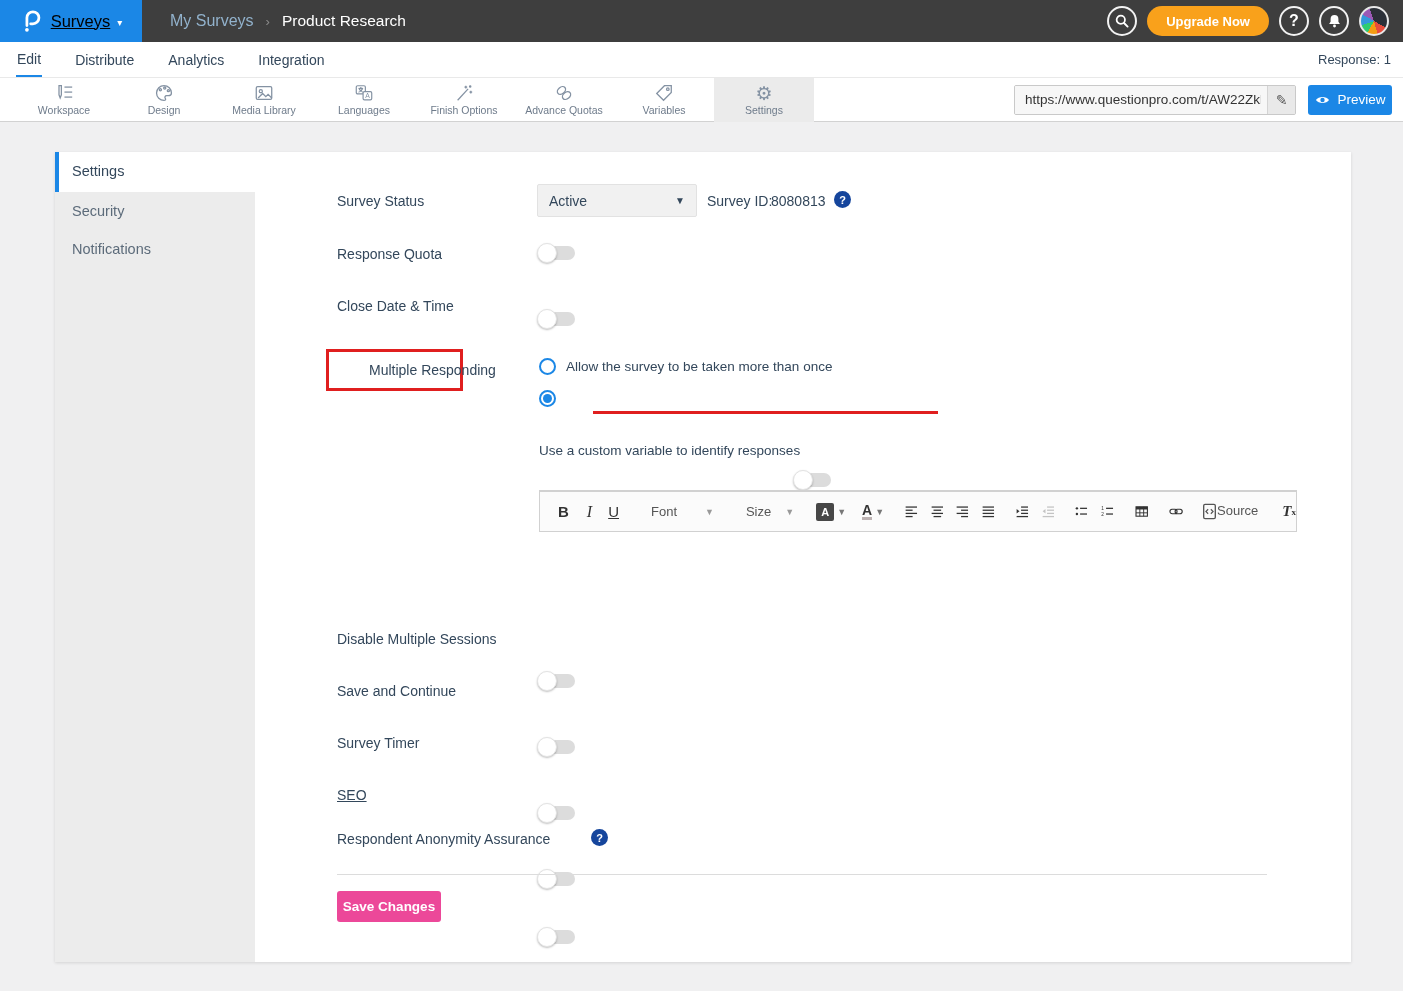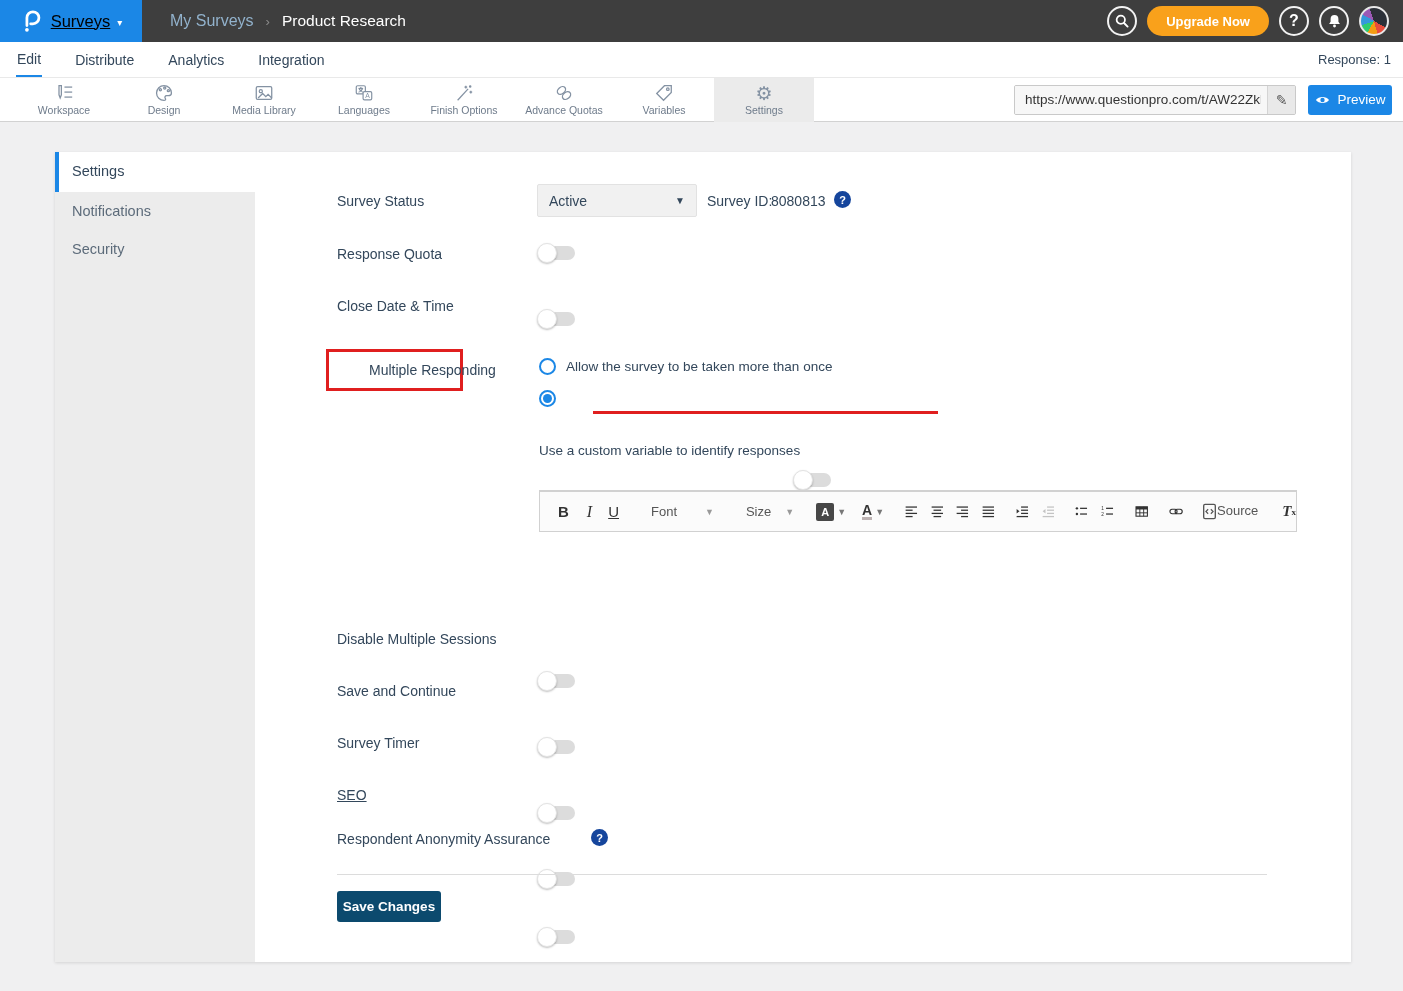--- a/index.html
+++ b/index.html
@@ -87,21 +87,21 @@
   .abox { width:18px; height:18px; background:#474747; border-radius:2px; color:#fff; font-size:11px; font-weight:bold; display:flex; align-items:center; justify-content:center; margin-left:22px; }
   .acolor { font-size:14px; font-weight:bold; color:#333; border-bottom:3px solid #bcb2b2; line-height:14px; margin-left:16px; }
   .mini-caret { font-size:9px; color:#777; margin-left:3px; }
   .et-svg { margin-left:13px; }
   .et-svg.grp { margin-left:21px; }
   .et-src { font-size:13px; color:#555; margin-left:19px; display:inline-flex; align-items:flex-start; }
   .et-tx { margin-left:24px; font-family:"Liberation Serif", serif; font-style:italic; font-weight:bold; font-size:15px; }
   .et-tx sub { font-size:9px; font-style:normal; }
 
   .divider { height:1px; background:#dcdcdc; }
-  .save-btn { background:#0c4a6e; color:#fff; border:none; border-radius:3px; font-size:13.5px; font-weight:bold; width:104px; height:31px; cursor:pointer; }
+  .save-btn { background:#ec4899; color:#fff; border:none; border-radius:3px; font-size:13.5px; font-weight:bold; width:104px; height:31px; cursor:pointer; }
 </style>
 </head>
 <body>
 
 <div class="topbar">
   <div class="brand">
     <svg width="24" height="26" viewBox="0 0 26 26">
       <path d="M7.5 18 L7.5 9.5 C7.5 5.9 10.4 3 14 3 C17.6 3 20.5 5.9 20.5 9.5 C20.5 13.1 17.6 16 14 16 L11.5 16" fill="none" stroke="#fff" stroke-width="3" stroke-linecap="round"></path>
       <circle cx="7.5" cy="22.6" r="2" fill="#fff"></circle>
     </svg>
@@ -233,22 +233,22 @@
       <span>Preview</span>
     </button>
   </div>
 </div>
 
 <div class="card">
 
   <div class="side">
     <div class="side-item active">Settings</div>
     <div class="side-gray">
+      <div class="side-item">Security</div>
       <div class="side-item">Notifications</div>
-      <div class="side-item">Security</div>
     </div>
   </div>
 
   <div class="main">
 
     <span class="abs f-label" style="left:82px; top:41px;">Survey Status</span>
     <div class="abs dropdown" style="left:282px; top:32px;">
       <span class="dropdown-value">Active</span>
       <span class="dropdown-caret">▼</span>
     </div>

